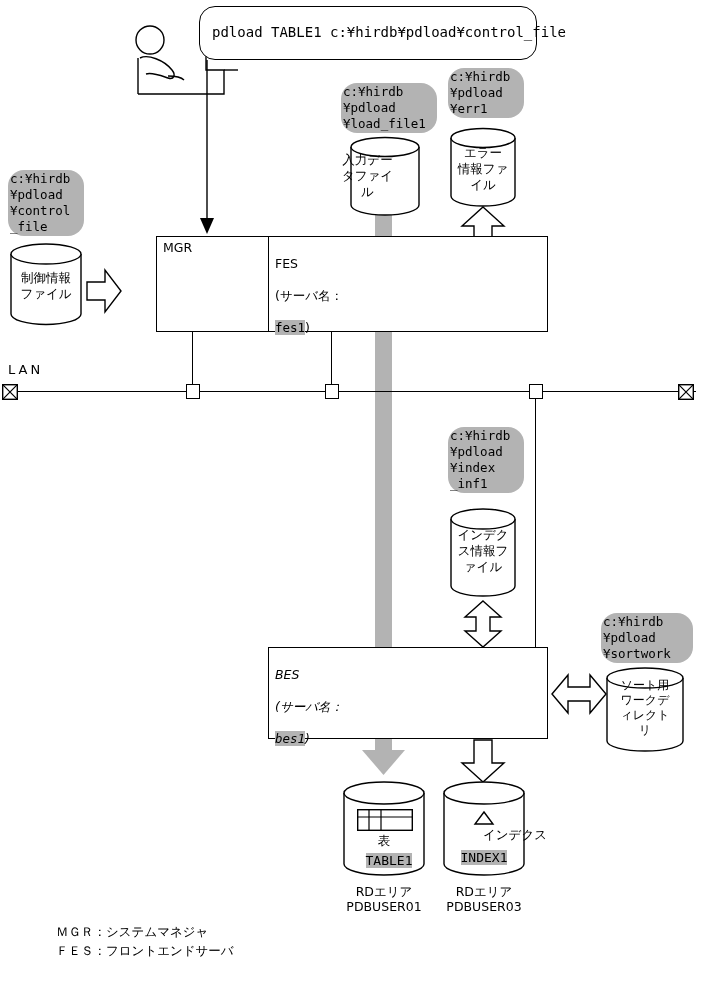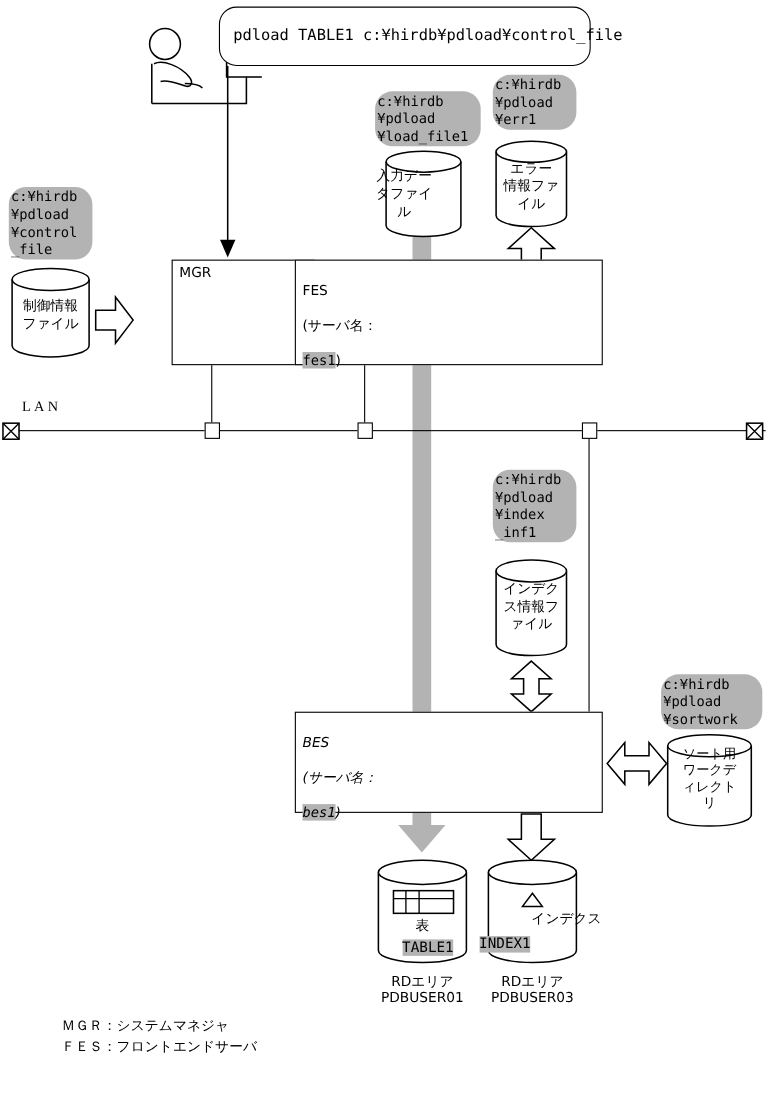--- a/index.html
+++ b/index.html
@@ -134,21 +134,21 @@
 
 <div class="abs srvbox" style="left:268px;top:236px;width:280px;height:96px;">
   <div class="box-text" style="padding:3px 0 0 6px;">
     <span>FES</span><br>
     <span>(サーバ名：</span><br>
     <span class="mono-hl">fes1</span><span>)</span>
   </div>
 </div>
 <div class="abs line-v" style="left:331px;top:332px;height:56px;"></div>
 
-<div class="abs" style="left:20px;top:362px;font-size:13px;letter-spacing:3px;font-family:Liberation Serif, serif;">LAN</div>
+<div class="abs" style="left:8px;top:362px;font-size:13px;letter-spacing:3px;">LAN</div>
 <div class="abs line-h" style="left:8px;top:391px;width:688px;"></div>
 <div class="abs" style="left:2px;top:384px;">
   <svg width="16" height="16" viewBox="0 0 16 16">
     <rect x="0.7" y="0.7" width="14.6" height="14.6" fill="#fff" stroke="#000" stroke-width="1.4"></rect>
     <path d="M0.7,0.7 L15.3,15.3 M15.3,0.7 L0.7,15.3" stroke="#000" stroke-width="1.2"></path>
   </svg>
 </div>
 <div class="abs" style="left:678px;top:384px;">
   <svg width="16" height="16" viewBox="0 0 16 16">
     <rect x="0.7" y="0.7" width="14.6" height="14.6" fill="#fff" stroke="#000" stroke-width="1.4"></rect>
@@ -238,21 +238,21 @@
     <path d="M1,12 L1,83 A40,11 0 0 0 81,83 L81,12" fill="#fff" stroke="#000" stroke-width="1.4"></path>
     <ellipse cx="41" cy="12" rx="40" ry="11" fill="#fff" stroke="#000" stroke-width="1.4"></ellipse>
   </svg>
 </div>
 <div class="abs" style="left:474px;top:811px;">
   <svg width="20" height="14" viewBox="0 0 20 14">
     <path d="M10,1 L19,13 L1,13 Z" fill="#fff" stroke="#000" stroke-width="1.4" stroke-linejoin="miter"></path>
   </svg>
 </div>
 <div class="abs cyl-text" style="left:443px;top:827px;width:82px;padding-left:31px;">インデクス</div>
-<div class="abs" style="left:418px;top:847px;width:82px;text-align:center;">
+<div class="abs" style="left:443px;top:847px;width:82px;text-align:center;">
   <span class="mono-hl" style="font-size:13px;">INDEX1</span>
 </div>
 <div class="abs cap" style="left:433px;top:884px;width:102px;">RDエリア
 PDBUSER03</div>
 
 <div class="abs" style="left:6px;top:922px;">
   <div class="legend" style="padding-left:50px;">ＭＧＲ：システムマネジャ</div>
   <div class="legend" style="padding-left:50px;">ＦＥＳ：フロントエンドサーバ</div>
 
 </div>

